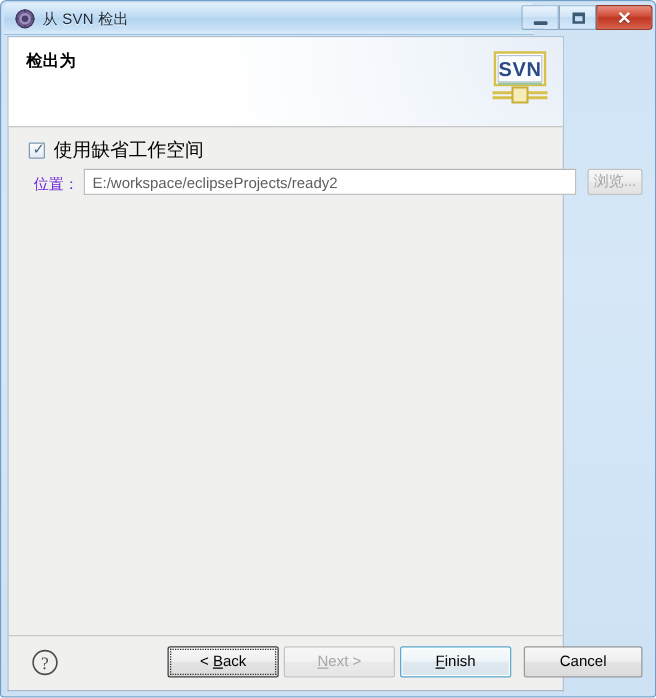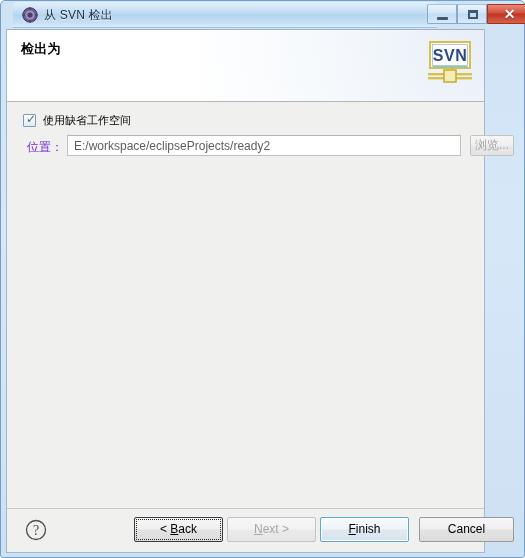--- a/index.html
+++ b/index.html
@@ -27,21 +27,21 @@
     background: linear-gradient(to bottom, #cfe3f5 0%, #d6e8f8 40%, #cde1f4 100%);
     border: 1px solid #6f9fc8;
     border-radius: 5px 5px 3px 3px;
     padding: 0 4px 4px 4px;
     box-sizing: border-box;
   }
 
   
   .titlebar {
     position: absolute;
-    left: 12px; top: 1px;
+    left: 2px; top: 1px;
     width: 424px;
     height: 26px;
     box-sizing: border-box;
     background: linear-gradient(to bottom,
         #e4f0fb 0%, #d2e6f8 22%, #bcd9f2 48%, #b3d4f0 52%, #c9e1f6 85%, #dcecfb 100%);
     border-radius: 4px 4px 0 0;
     border-bottom: 1px solid #9dc2e0;
     padding-left: 31px;
   }
   .title-icon {
@@ -106,21 +106,21 @@
     text-align: center;
     line-height: 18px;
     font-family: "Liberation Sans", sans-serif;
     text-shadow: 0 1px 1px rgba(0,0,0,0.45);
   }
 
   
   .client {
     position: absolute;
     left: 5px; top: 28px;
-    width: 479px;
+    width: 445px;
     height: 524px;
     box-sizing: border-box;
     background: #f0f0ee;
     border: 1px solid #a3b8cc;
     border-top-color: #9bb2c8;
   }
 
   
   .header {
     position: relative;
@@ -180,21 +180,21 @@
     position: absolute;
     left: 2px; top: -1px;
     width: 9px; height: 11px;
     color: #41637f;
     font-size: 12px;
     line-height: 11px;
     font-family: "DejaVu Sans", sans-serif;
   }
   .cbrow .cblabel {
     margin-left: 7px;
-    font-size: 11px;
+    font-size: 15px;
     color: #000;
     white-space: nowrap;
   }
 
   
   .locrow {
     position: absolute;
     left: 16px; top: 33px;
     right: 10px;
     height: 22px;

